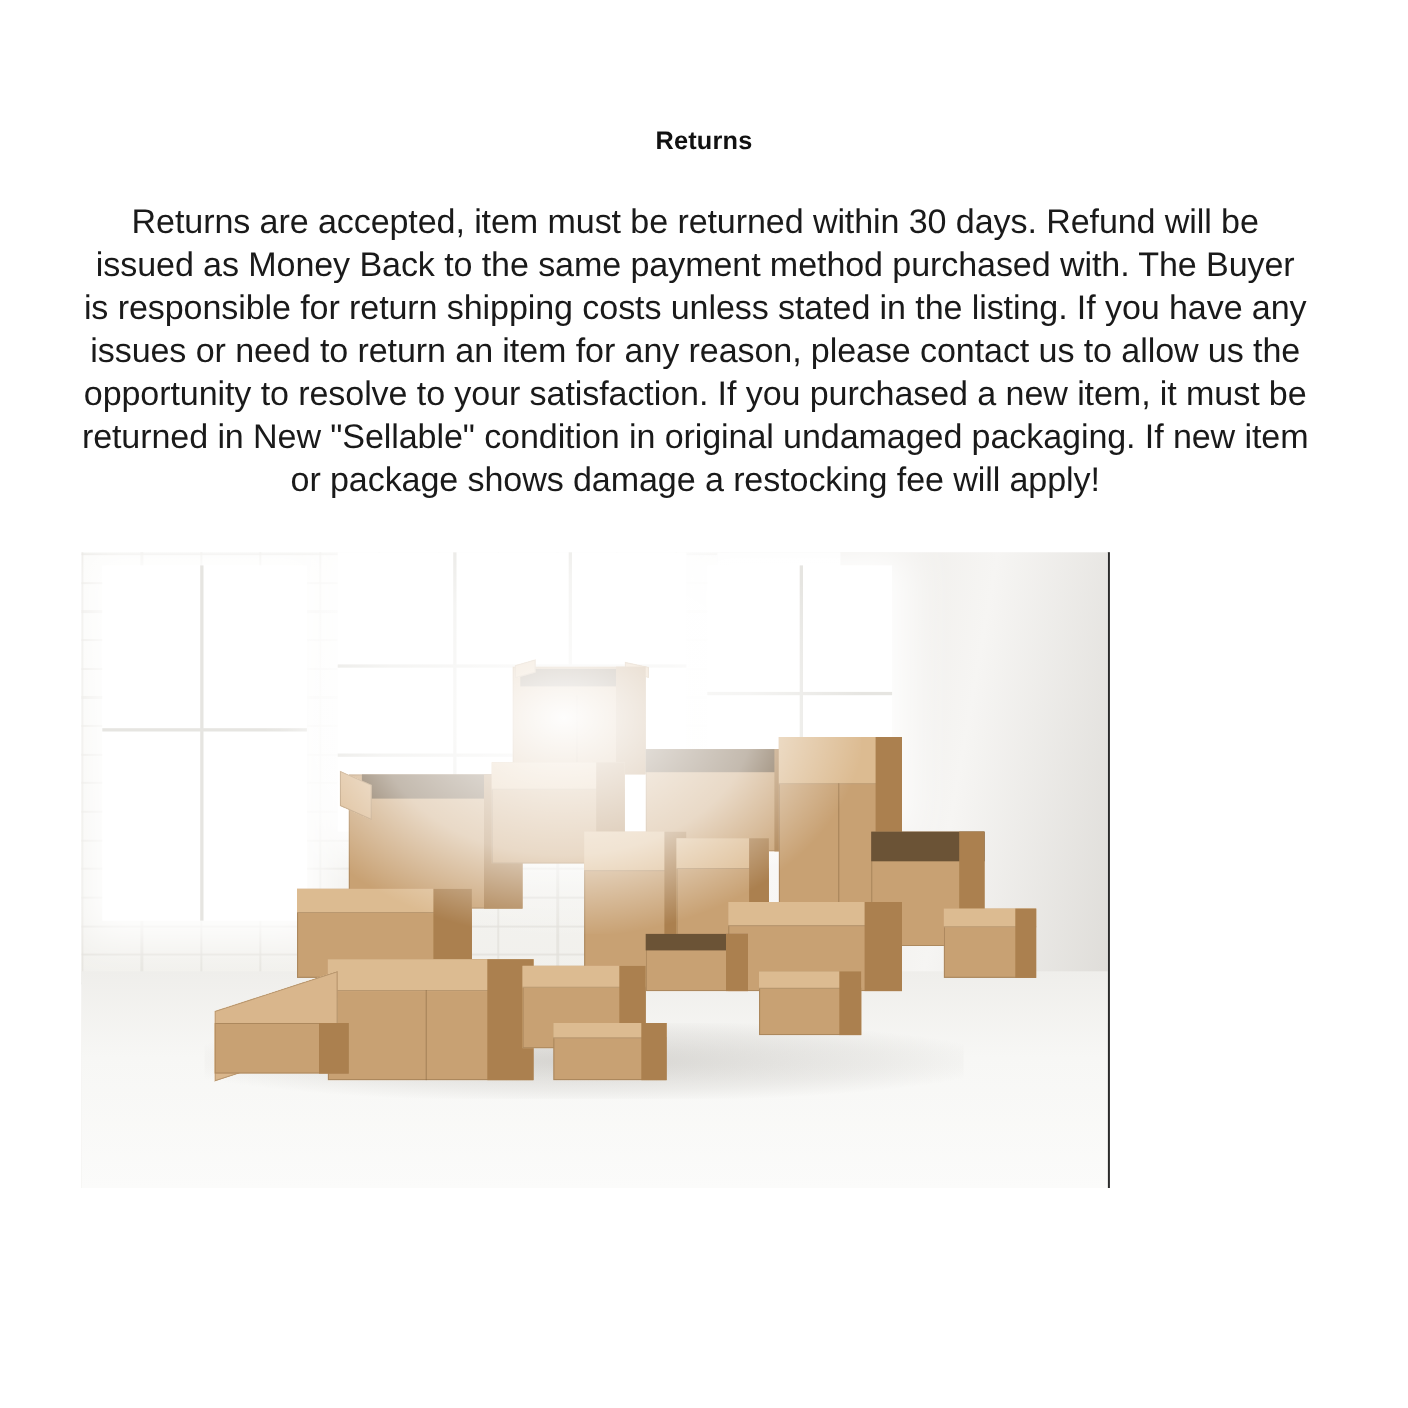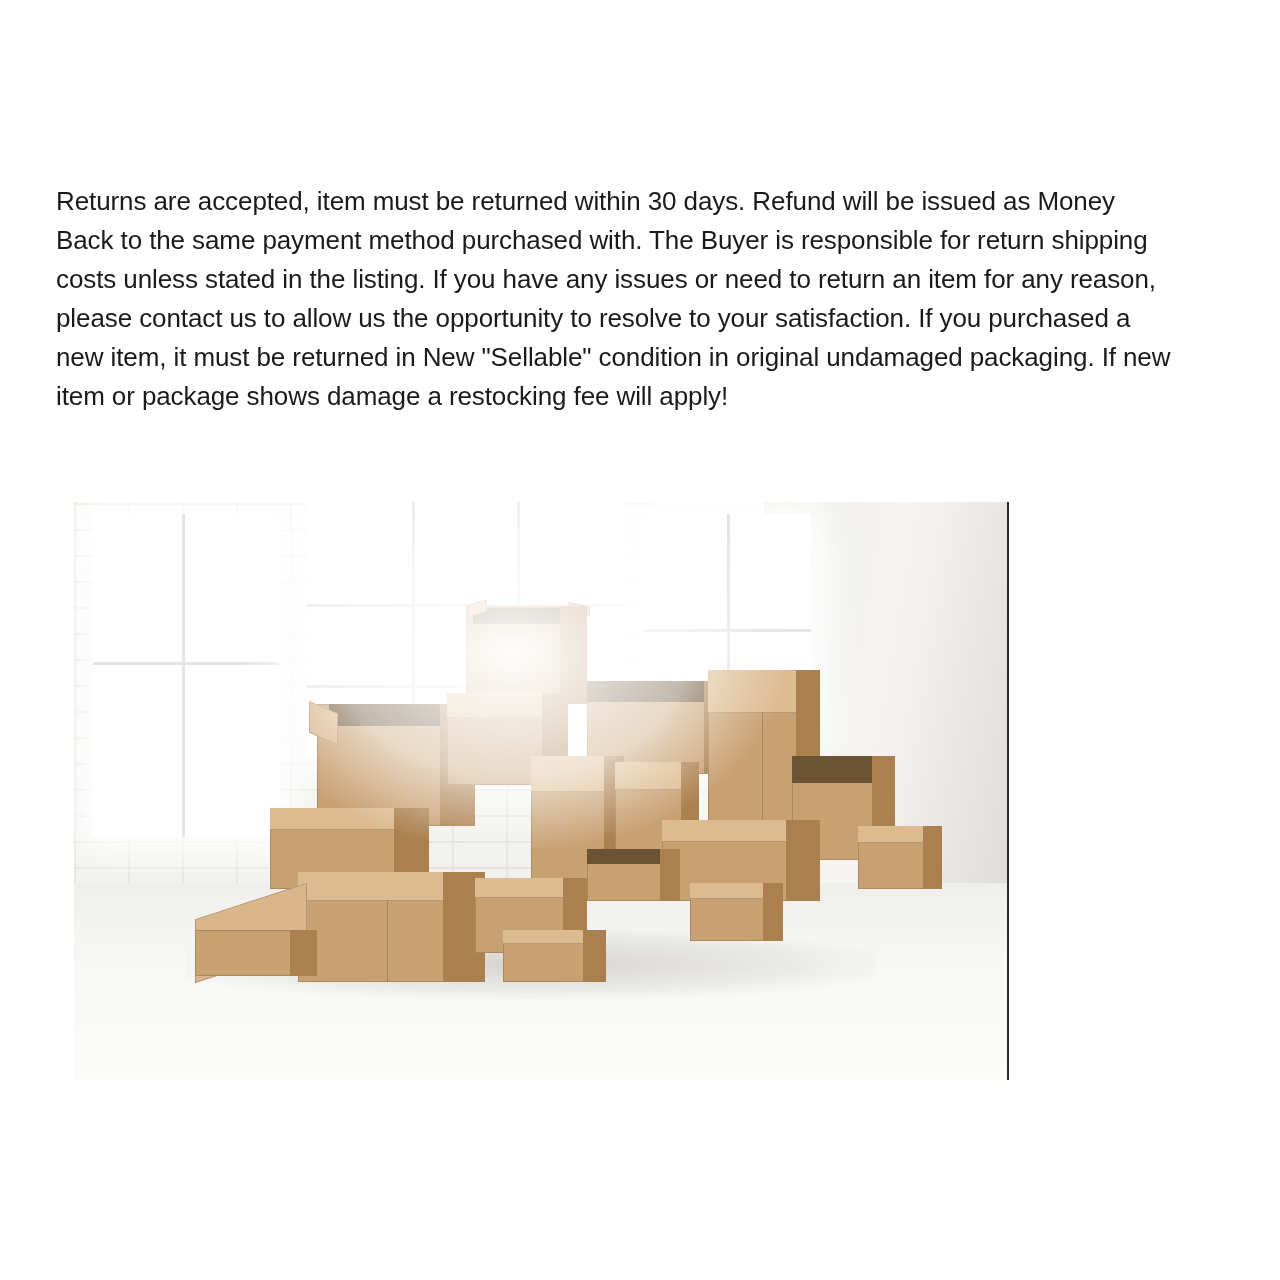--- a/index.html
+++ b/index.html
@@ -27,26 +27,26 @@
     width: 1280px;
     text-align: center;
     font-size: 23px;
     font-weight: bold;
     letter-spacing: 0.2px;
     color: #111111;
   }
   .doc-body {
     position: absolute;
     top: 182px;
-    left: 56px;
+    left: 72px;
     width: 1120px;
-    font-size: 26px;
+    font-size: 31px;
     line-height: 39px;
     color: #1a1a1a;
-    text-align: left;
+    text-align: center;
     letter-spacing: -0.1px;
   }
   .photo-frame {
     position: absolute;
     left: 74px;
     top: 502px;
     width: 933px;
     height: 578px;
     overflow: hidden;
     background: #f2f1ef;
@@ -141,20 +141,21 @@
   .dark-inside {
     position: absolute;
     background: #6b5336;
   }
 </style>
 </head>
 <body>
 
 <div class="page">
 
+  <div class="doc-title">Returns</div>
 
   <div class="doc-body">Returns are accepted, item must be returned within 30 days. Refund will be issued as Money Back to the same payment method purchased with. The Buyer is responsible for return shipping costs unless stated in the listing. If you have any issues or need to return an item for any reason, please contact us to allow us the opportunity to resolve to your satisfaction. If you purchased a new item, it must be returned in New "Sellable" condition in original undamaged packaging. If new item or package shows damage a restocking fee will apply!</div>
 
   <div class="photo-frame">
     <div class="room">
 
       <div class="wall-left"></div>
       <div class="wall-right"></div>
 
       <div class="window win-a">

